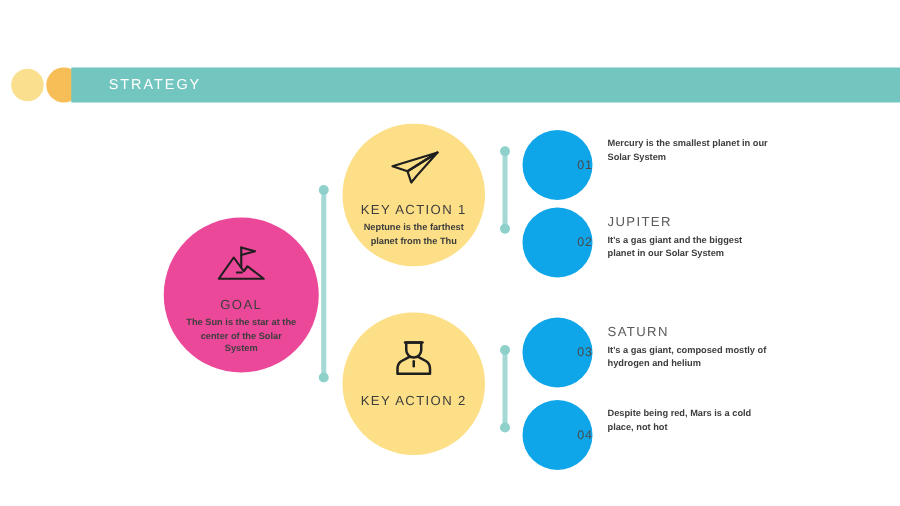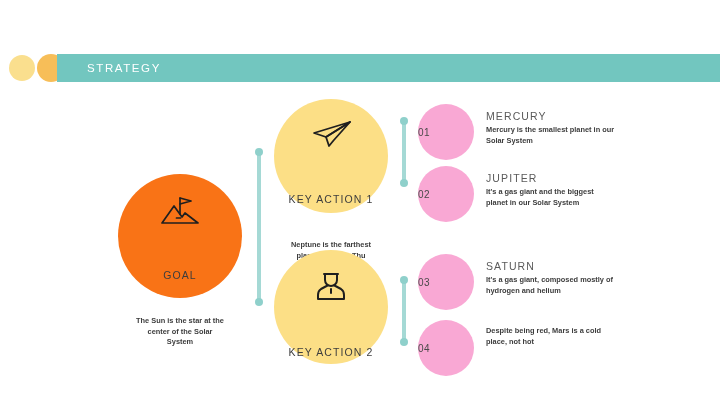--- a/index.html
+++ b/index.html
@@ -55,30 +55,29 @@
   
   .circle {
     position: absolute;
     border-radius: 50%;
     box-sizing: border-box;
     display: flex;
     flex-direction: column;
     align-items: center;
     justify-content: flex-start;
     text-align: center;
-    gap: 32px;
   }
 
   
   #goal-circle {
-    left: 118px;
+    left: 131px;
     top: 174px;
     width: 124px;
     height: 124px;
-    background: #f97316;
+    background: #ec4899;
     padding-top: 21px;
   }
   #goal-circle .circ-icon { margin-bottom: 7px; }
   .circ-title {
     font-size: 10.5px;
     letter-spacing: 1.1px;
     color: #3d3d3d;
     font-weight: 400;
     margin-bottom: 3px;
   }
@@ -134,26 +133,26 @@
 
   #connector-left   { left: 257px; top: 149px; height: 156px; }
   #connector-right-1{ left: 402px; top: 118px; height: 68px; }
   #connector-right-2{ left: 402px; top: 277px; height: 68px; }
 
   
   .num-item { position: absolute; }
   .num-circle {
     position: absolute;
     border-radius: 50%;
-    background: #f9a8d4;
+    background: #0ea5e9;
     width: 56px;
     height: 56px;
     display: flex;
     align-items: center;
-    justify-content: flex-start;
+    justify-content: flex-end;
   }
   .num-label {
     font-size: 10px;
     color: #4a4a4a;
     letter-spacing: 0.5px;
   }
   .num-text { position: absolute; left: 68px; top: 6px; width: 130px; }
   .num-title {
     font-size: 10.5px;
     letter-spacing: 1.1px;
@@ -222,21 +221,20 @@
     </svg>
   </span>
   <span class="circ-title">KEY ACTION 2</span>
 </div>
 
 <div class="num-item" id="num-item-1">
   <div class="num-circle">
     <span class="num-label">01</span>
   </div>
   <div class="num-text">
-    <div class="num-title">MERCURY</div>
     <div class="num-desc">Mercury is the smallest planet in our Solar System</div>
   </div>
 </div>
 
 <div class="num-item" id="num-item-2">
   <div class="num-circle">
     <span class="num-label">02</span>
   </div>
   <div class="num-text">
     <div class="num-title">JUPITER</div>

